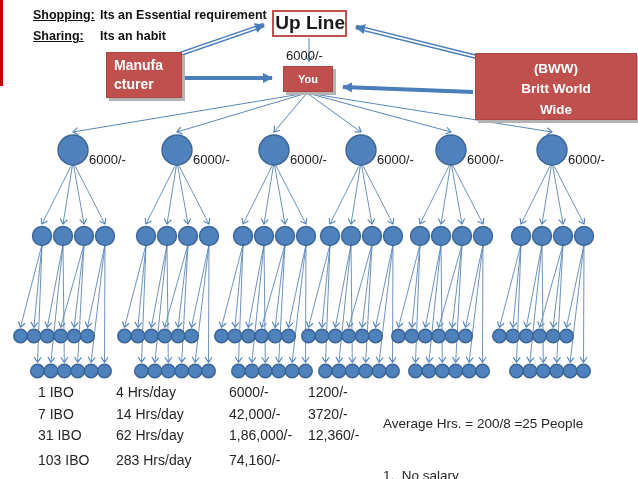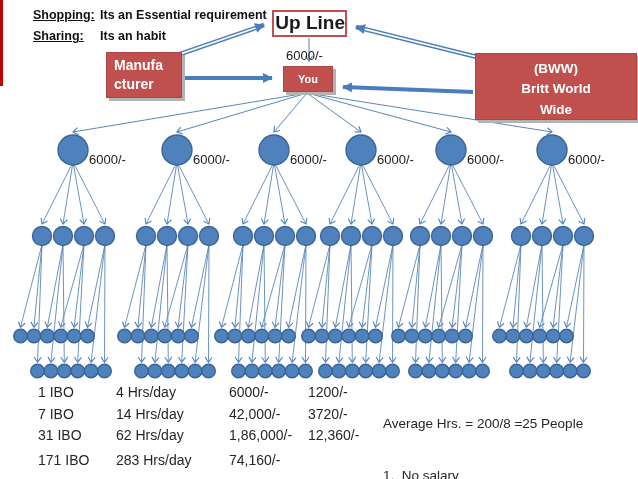--- a/index.html
+++ b/index.html
@@ -306,21 +306,21 @@
         <span>42,000/-</span>
         <span>3720/-</span>
     </div>
     <div class="t-row">
       <span>31 IBO</span>
         <span>62 Hrs/day</span>
         <span>1,86,000/-</span>
         <span>12,360/-</span>
     </div>
     <div class="t-row">
-      <span>171 IBO</span>
+      <span>103 IBO</span>
         <span>283 Hrs/day</span>
         <span>74,160/-</span>
     </div>
   </div>
 
   <div id="notes">
     <div>Average Hrs. = 200/8 =25 People</div>
     <div>1.  No salary</div>
     
     

